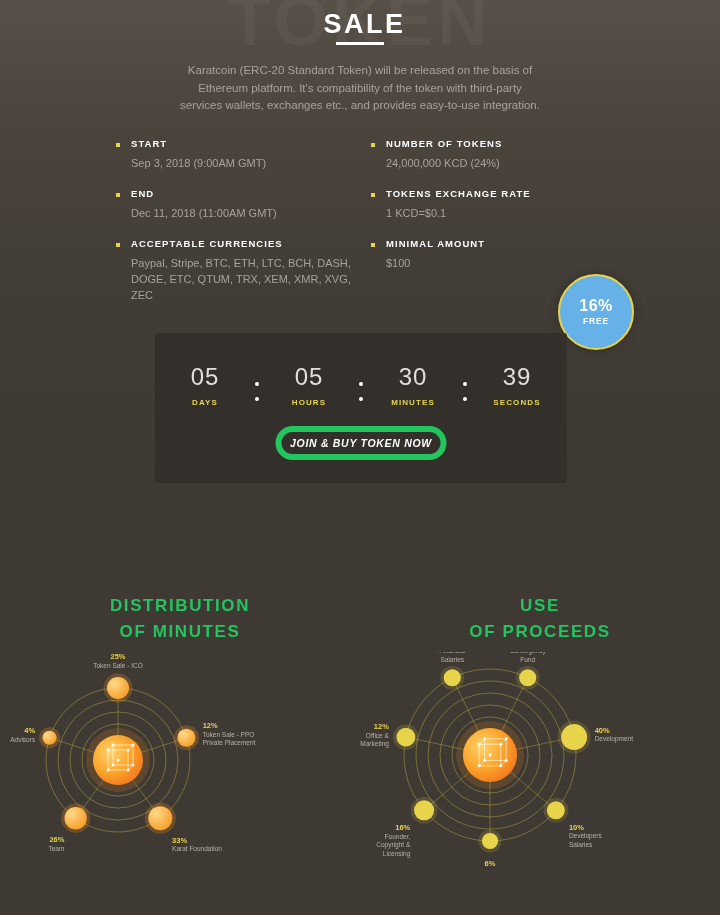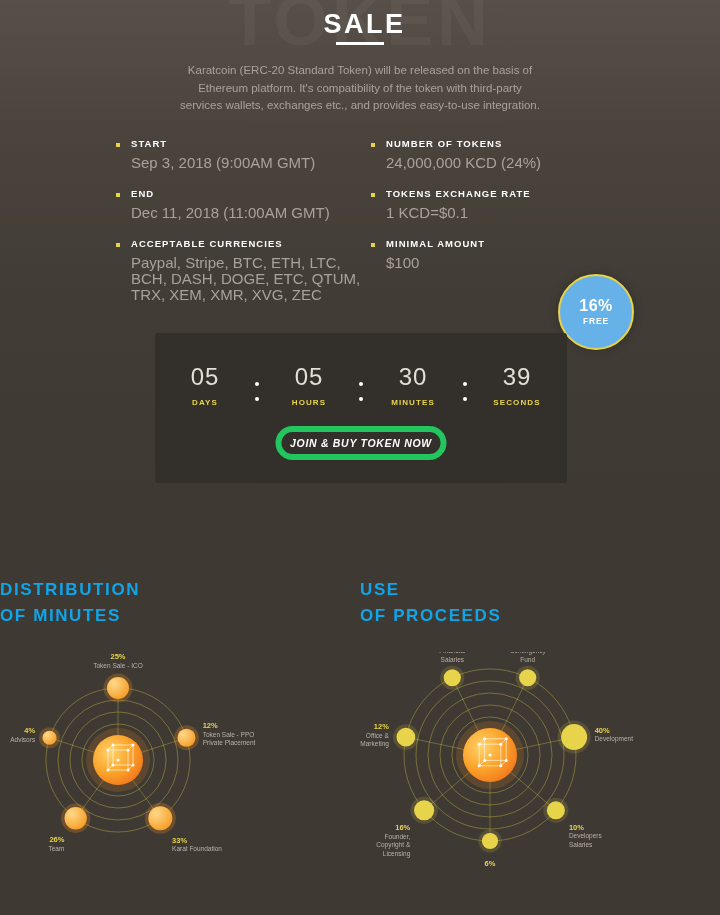--- a/index.html
+++ b/index.html
@@ -100,21 +100,21 @@
   .detail-label {
     font-size: 9.5px;
     font-weight: bold;
     letter-spacing: 1.05px;
     color: #ffffff;
     text-transform: uppercase;
     margin-bottom: 6px;
   }
 
   .detail-value {
-    font-size: 15px;
+    font-size: 11px;
     line-height: 16px;
     color: #a9a29a;
   }
 
   
   .free-badge {
     position: absolute;
     left: 558px;
     top: 274px;
     width: 76px;
@@ -218,28 +218,28 @@
     height: 418px;
     background: #3e3933;
   }
 
   .chart-block { position: absolute; top: 0; }
   .chart-left  { left: 0;   width: 360px; }
   .chart-right { left: 360px; width: 360px; }
 
   .chart-heading {
     position: absolute;
-    top: 80px;
+    top: 96px;
     left: 0;
     width: 360px;
-    text-align: left;
+    text-align: center;
     font-size: 17px;
     font-weight: bold;
     letter-spacing: 1.6px;
-    color: #0ea5e9;
+    color: #22c55e;
     line-height: 26px;
   }
 
   .radial { position: absolute; top: 155px; left: 0; width: 360px; height: 215px; }
 
   
   svg { display: block; }
 </style>
 </head>
 <body>

